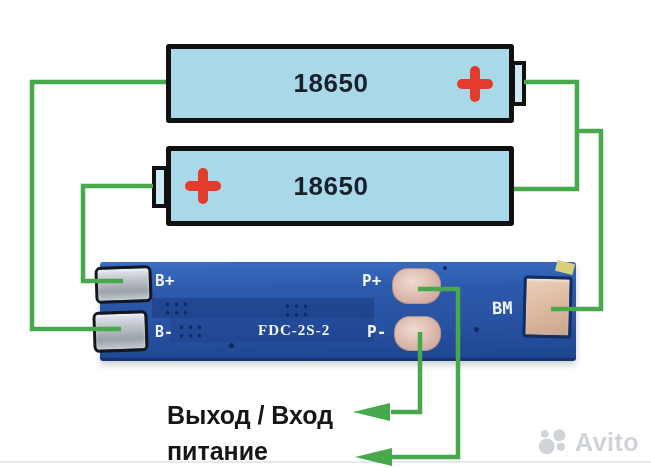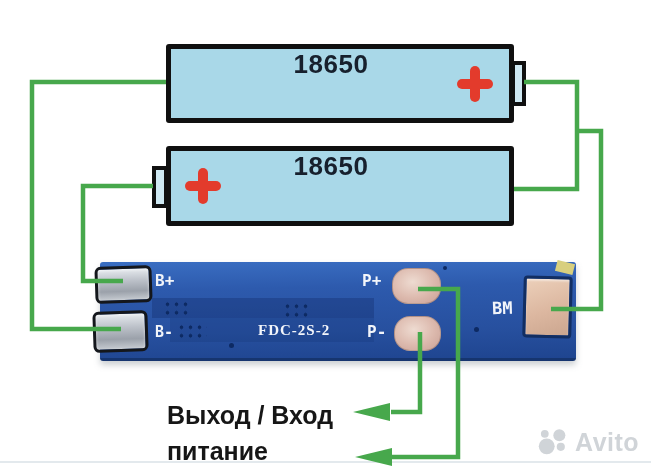--- a/index.html
+++ b/index.html
@@ -7,21 +7,21 @@
     --board-blue:#2b55a5; --silkscreen:#f2f5fa; --caption-text:#161616;
     --watermark-gray:#d0d4d8;
   }
   html,body{margin:0;padding:0;background:#fff;}
   #stage{position:relative;width:651px;height:468px;background:#ffffff;overflow:hidden;
          font-family:"Liberation Sans",sans-serif;}
 
   
   .battery{position:absolute;box-sizing:border-box;border:5px solid #101010;
            background:var(--battery-fill);border-radius:3px;
-           display:flex;justify-content:center;}
+           display:flex;align-items:center;justify-content:center;}
   .battery .cell-label{font-size:26px;font-weight:bold;color:#17202d;letter-spacing:.5px;
            transform:translateX(-9px);}
   .terminal{position:absolute;box-sizing:border-box;border:4px solid #101010;background:#cfe9f3;}
   .plus{position:absolute;width:36px;height:36px;}
   .plus::before{content:"";position:absolute;left:0;top:13px;width:36px;height:10px;
            background:var(--plus-red);border-radius:5px;}
   .plus::after{content:"";position:absolute;left:13px;top:0;width:10px;height:36px;
            background:var(--plus-red);border-radius:5px;}
 
   

